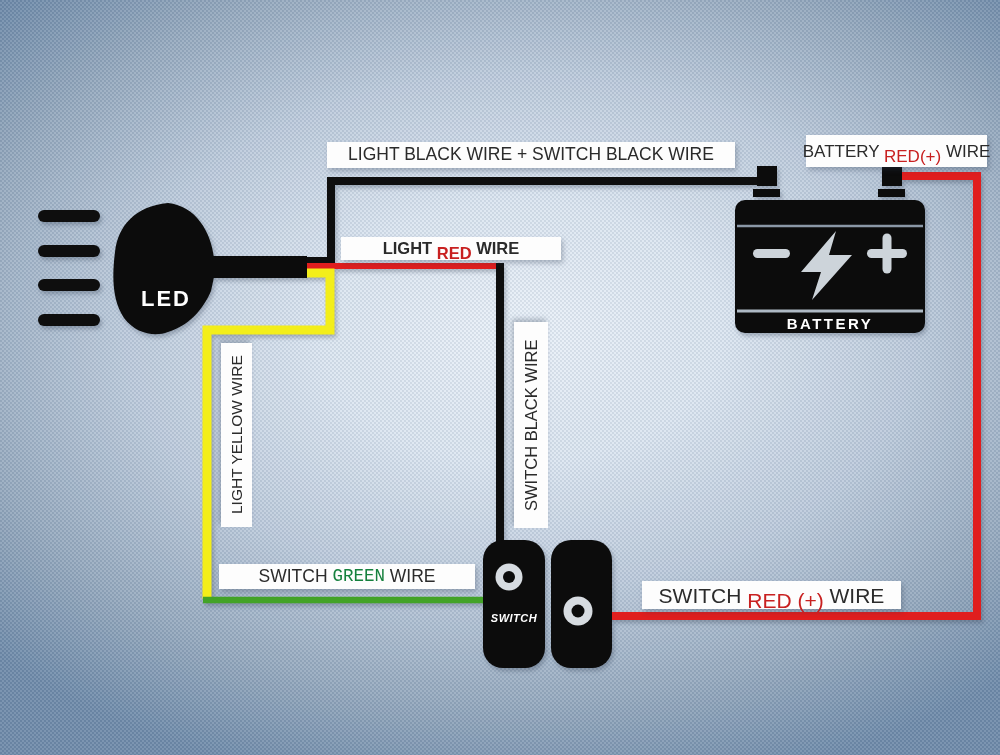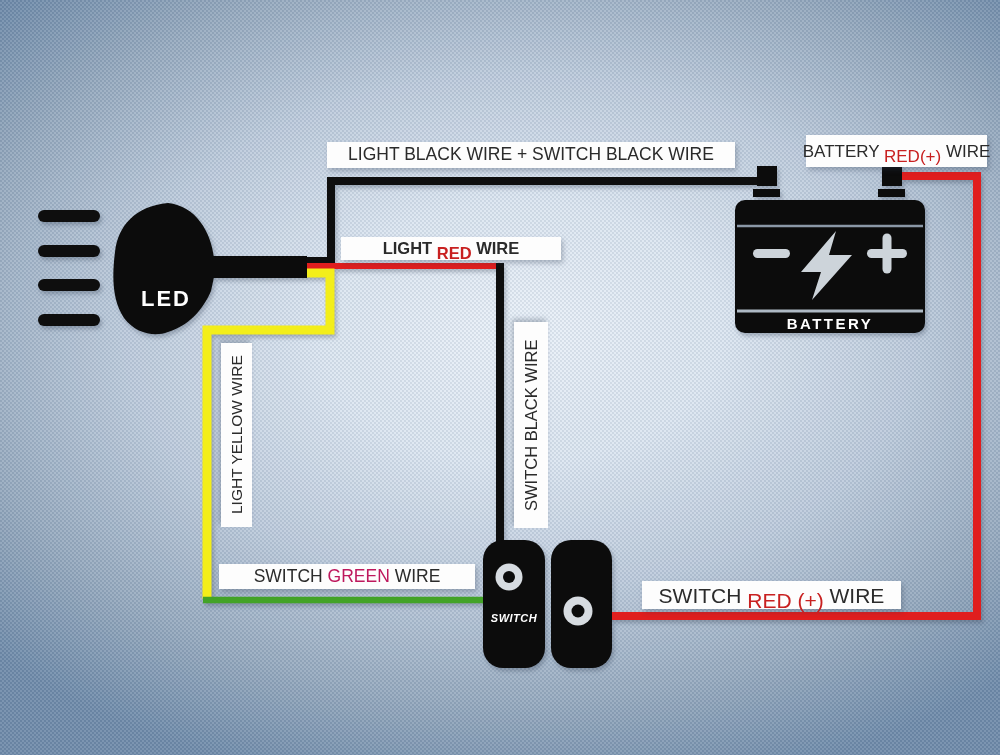--- a/index.html
+++ b/index.html
@@ -17,21 +17,21 @@
   svg.diagram { position:absolute; inset:0; filter: drop-shadow(2px 3px 2px rgba(40,52,72,0.30)); }
 
   .label {
     position:absolute; background:#fdfdfd; color:#2b2b2b;
     display:flex; align-items:center; justify-content:center;
     white-space:pre; box-shadow:2px 3px 5px rgba(44,56,78,0.30);
     line-height:1;
   }
   .label.vertical { writing-mode:vertical-rl; transform:rotate(180deg); }
   .w-red   { color:#c82020;margin-top:10px; }
-  .w-green { color:#be185d; }
+  .w-green { color:#15803d;font-family:Liberation Mono, monospace; }
 
   .comp-text {
     position:absolute; color:#ffffff; font-weight:bold;
     display:flex; align-items:center; justify-content:center; line-height:1;
   }
   #led-text     { left:116px; top:250px; width:100px; height:26px; font-size:22px; letter-spacing:2px;margin-top:36px; }
   #battery-text { left:735px; top:314px; width:190px; height:19px; font-size:15px; letter-spacing:2.5px; }
   #switch-text  { left:482px; top:611px; width:64px;  height:15px; font-size:11px; font-style:italic; letter-spacing:0.5px; }
 
   #label-top-black    { left:327px; top:142px; width:408px; height:26px; font-size:17.5px; }

